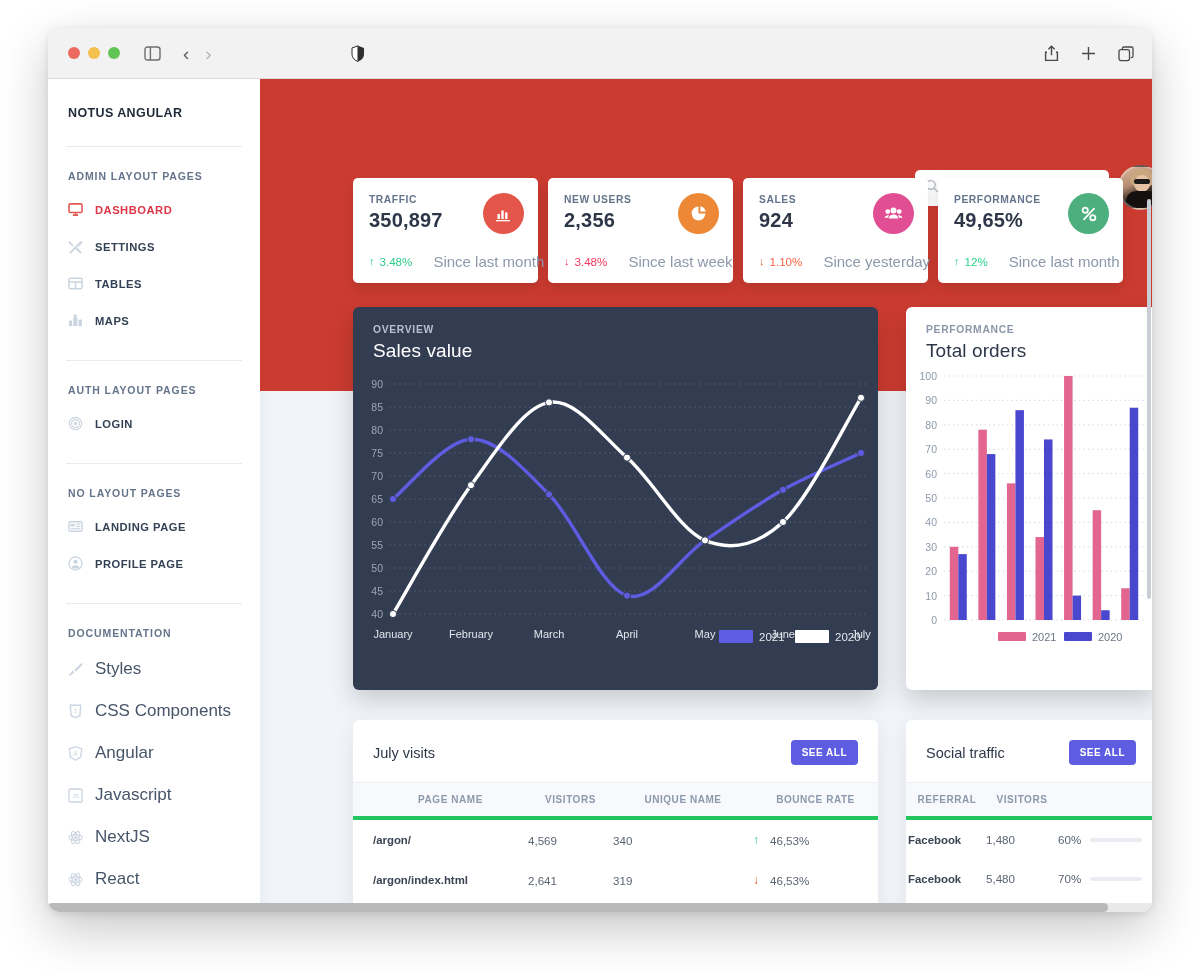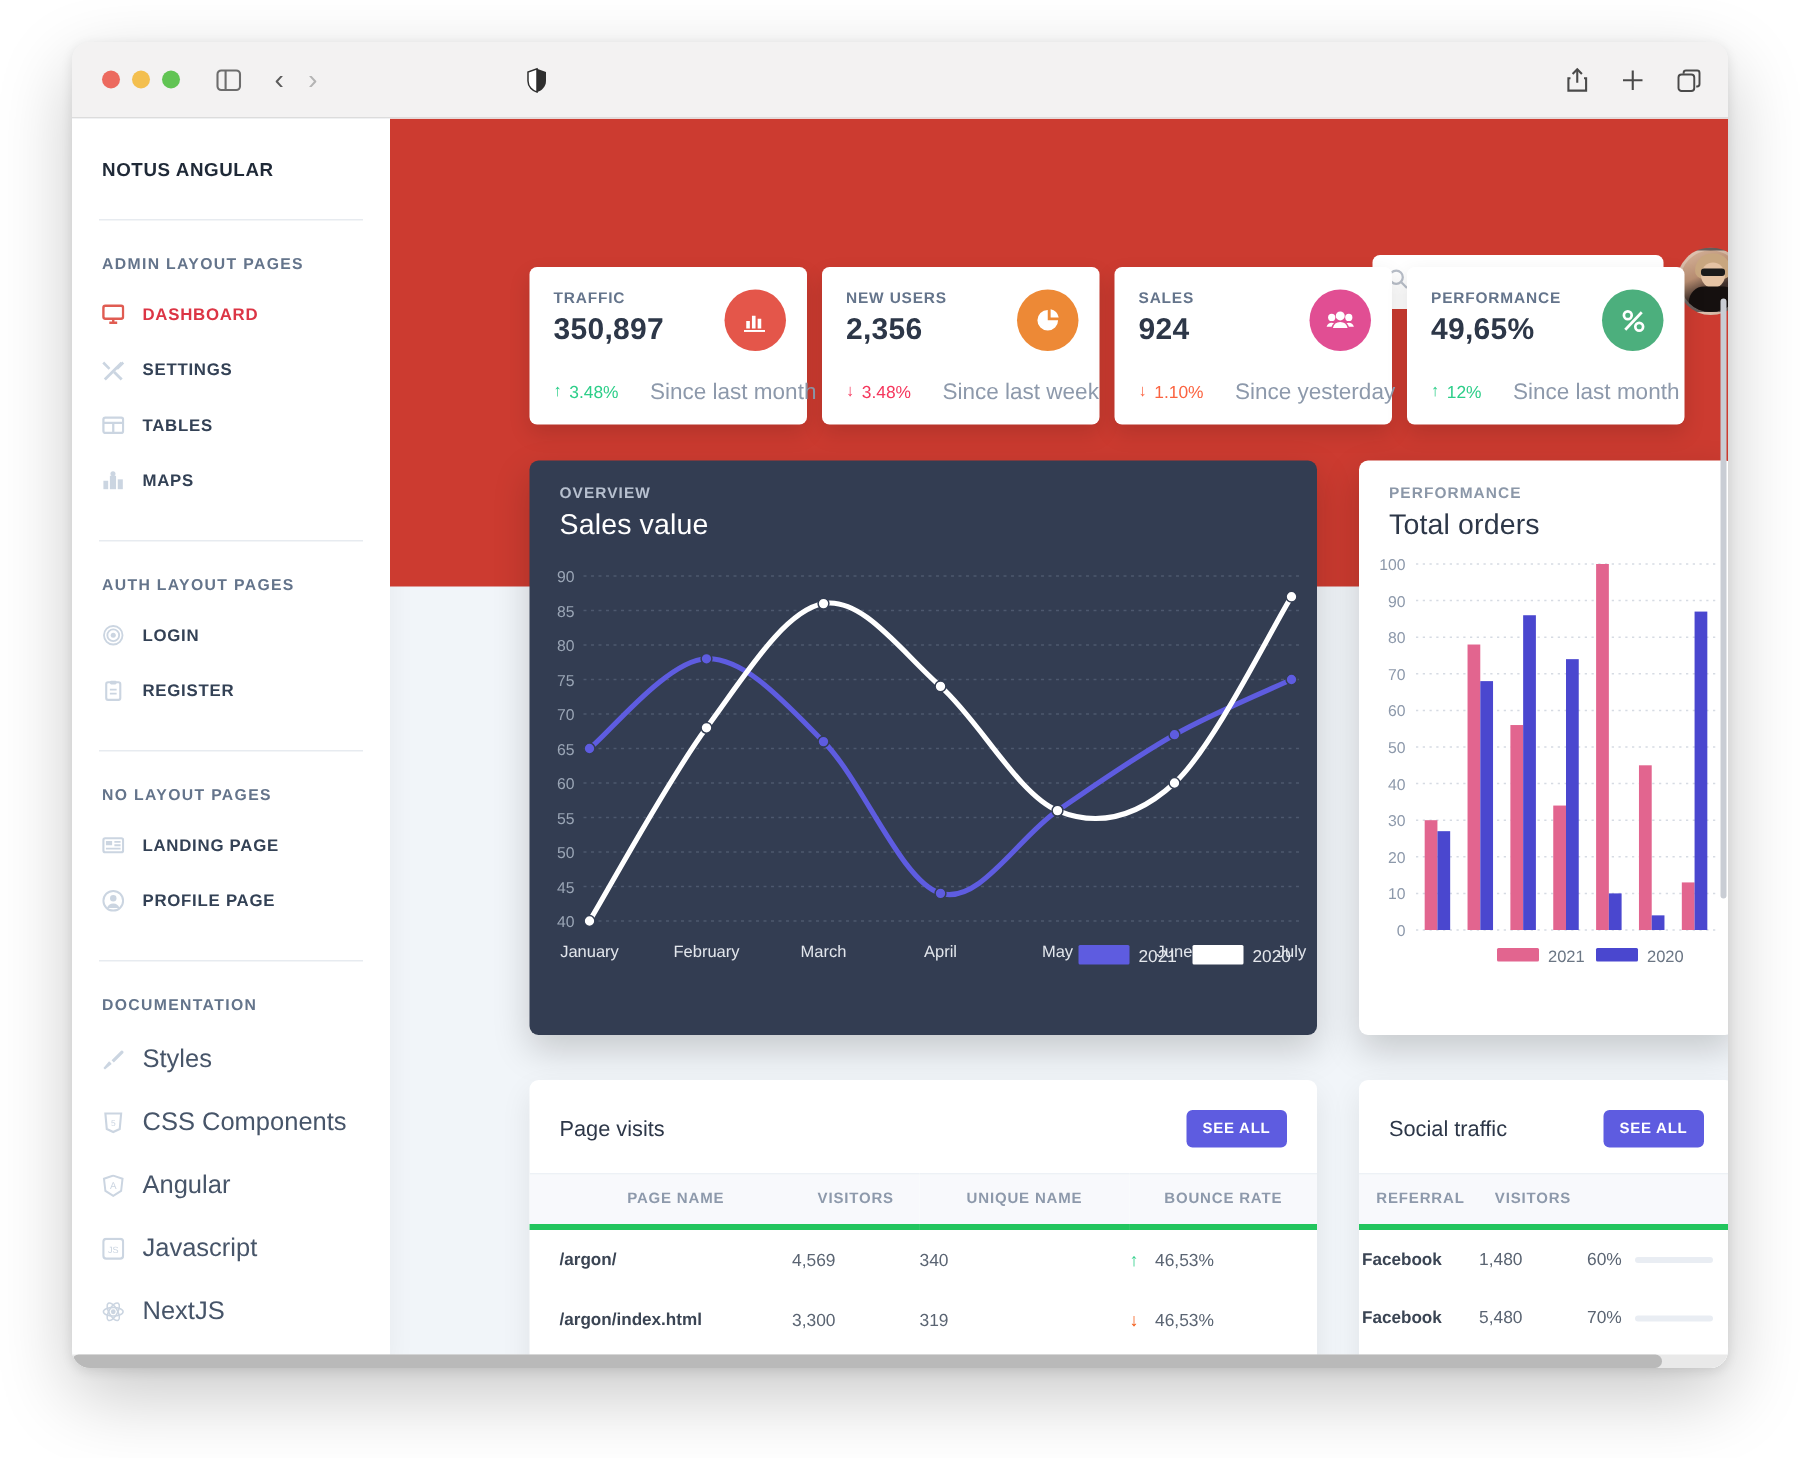--- a/index.html
+++ b/index.html
@@ -296,31 +296,20 @@
       <span class="sec-title">AUTH LAYOUT PAGES</span>
       <div class="nav-item">
         <span class="ico">
           <svg viewBox="0 0 16 16" width="15" height="15">
                 <circle cx="8" cy="8" r="6.6" fill="none" stroke="currentColor" stroke-width="1.3"></circle>
                 <circle cx="8" cy="8" r="4.2" fill="none" stroke="currentColor" stroke-width="1.3"></circle>
                 <circle cx="8" cy="8" r="1.8" fill="currentColor"></circle>
               </svg>
         </span>
         <span class="label">LOGIN</span>
-      </div>
-      <div class="nav-item">
-        <span class="ico">
-          <svg viewBox="0 0 16 16" width="15" height="15">
-                <rect x="3" y="2" width="10" height="12.5" rx="1.3" fill="none" stroke="currentColor" stroke-width="1.5"></rect>
-                <rect x="5.6" y=".9" width="4.8" height="2.6" rx="1" fill="currentColor"></rect>
-                <line x1="5.6" y1="7.2" x2="10.4" y2="7.2" stroke="currentColor" stroke-width="1.3"></line>
-                <line x1="5.6" y1="10" x2="10.4" y2="10" stroke="currentColor" stroke-width="1.3"></line>
-              </svg>
-        </span>
-        <span class="label">REGISTER</span>
       </div>
       <div class="divider"></div>
 
       <span class="sec-title">NO LAYOUT PAGES</span>
       <div class="nav-item">
         <span class="ico">
           <svg viewBox="0 0 16 16" width="15" height="15">
                 <rect x="1" y="3" width="14" height="10" rx="1.3" fill="none" stroke="currentColor" stroke-width="1.5"></rect>
                 <rect x="2.8" y="5" width="4.4" height="3" fill="currentColor"></rect>
                 <line x1="8.8" y1="5.6" x2="13.2" y2="5.6" stroke="currentColor" stroke-width="1.3"></line>
@@ -605,21 +594,21 @@
                 <rect x="92" y="270" width="28" height="9" fill="#e2658f" rx="1"></rect>
                 <text x="126" y="279" class="legend-txt-dark">2021</text>
                 <rect x="158" y="270" width="28" height="9" fill="#4a47cf" rx="1"></rect>
                 <text x="192" y="279" class="legend-txt-dark">2020</text>
               </g>
             </svg>
       </section>
 
       <section class="tbl-card" id="page-visits-card">
         <div class="tbl-head">
-          <span class="tbl-title">Page visits</span>
+          <span class="tbl-title">July visits</span>
           <button class="see-all">SEE ALL</button>
         </div>
         <table>
           <thead>
                 <tr>
             <th>PAGE NAME</th>
             <th>VISITORS</th>
             <th>UNIQUE NAME</th>
             <th>BOUNCE RATE</th>
           </tr>
@@ -631,21 +620,21 @@
                   <td>340</td>
                   <td>
                     <span class="bounce">
                       <span style="color:#2dce89;font-size:12px">↑</span>
                       <span>46,53%</span>
                     </span>
                   </td>
                 </tr>
                 <tr>
                   <td class="name">/argon/index.html</td>
-                  <td>3,300</td>
+                  <td>2,641</td>
                   <td>319</td>
                   <td>
                     <span class="bounce">
                       <span style="color:#f4601f;font-size:12px">↓</span>
                       <span>46,53%</span>
                     </span>
                   </td>
                 </tr>
                 <tr>
                   <td class="name">/argon/charts.html</td>

